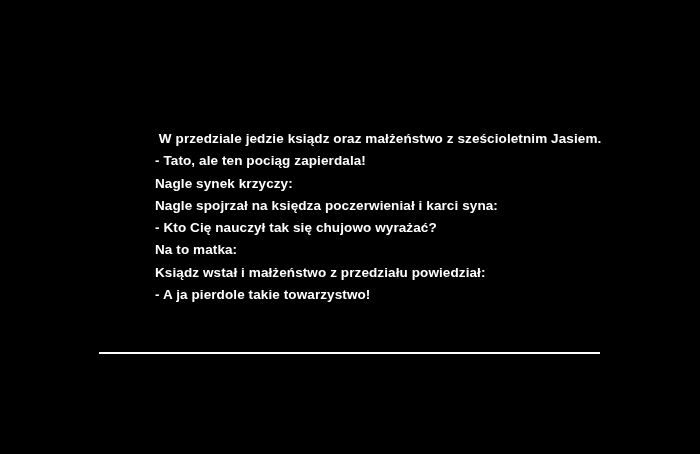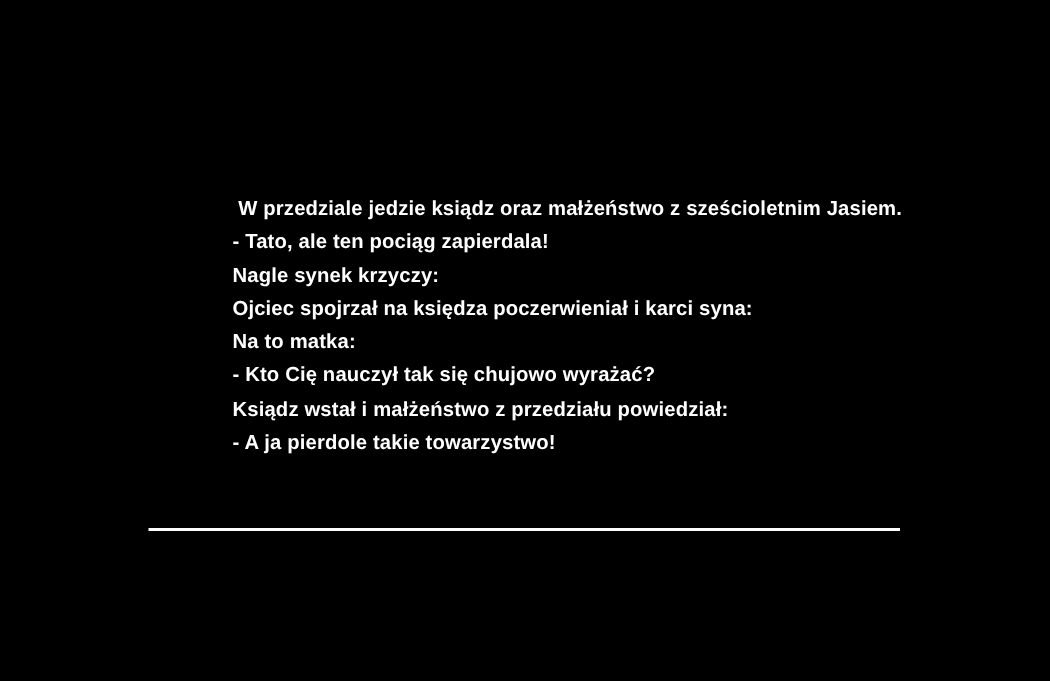--- a/index.html
+++ b/index.html
@@ -45,22 +45,22 @@
 </style>
 </head>
 <body>
 
 <div class="page">
 
   <div class="joke-block">
     <div class="joke-line"> W przedziale jedzie ksiądz oraz małżeństwo z sześcioletnim Jasiem.</div>
     <div class="joke-line">- Tato, ale ten pociąg zapierdala!</div>
     <div class="joke-line">Nagle synek krzyczy:</div>
-    <div class="joke-line">Ojciec spojrzał na księdza poczerwieniał i karci syna:</div>
+    <div class="joke-line">Nagle spojrzał na księdza poczerwieniał i karci syna:</div>
+    <div class="joke-line">- Kto Cię nauczył tak się chujowo wyrażać?</div>
     <div class="joke-line">Na to matka:</div>
-    <div class="joke-line">- Kto Cię nauczył tak się chujowo wyrażać?</div>
     <div class="joke-line">Ksiądz wstał i małżeństwo z przedziału powiedział:</div>
     <div class="joke-line">- A ja pierdole takie towarzystwo!</div>
   </div>
 
   <div class="divider"></div>
 
 </div>
 
 </body></html>

